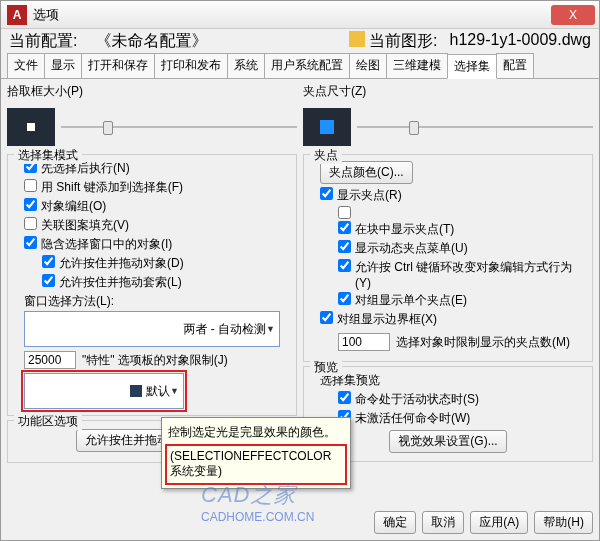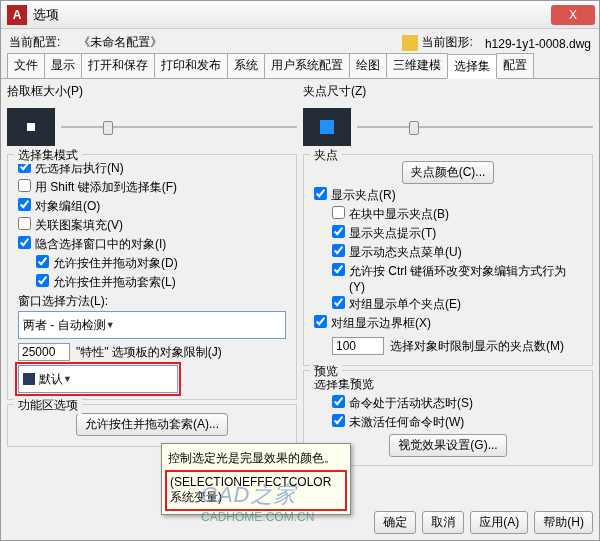--- a/index.html
+++ b/index.html
@@ -2,69 +2,69 @@
 <html><head>
 <meta charset="utf-8">
 <style>
 * { box-sizing: border-box; font-family: "Microsoft YaHei", "SimSun", sans-serif; }
 body { margin: 0; background: #ece9d8; width: 600px; height: 541px; overflow: hidden; position: relative; }
 .window { border: 1px solid #999; background: #f0f0f0; }
 .titlebar { height: 28px; background: linear-gradient(#fdfdfd,#e8e8e8); display: flex; align-items: center; border-bottom: 1px solid #ccc; }
 .titlebar .appicon { width: 20px; height: 20px; background:#b22222; color:#fff; font-size:12px; font-weight:bold; display:flex; align-items:center; justify-content:center; margin:0 6px; }
 .titlebar .title { font-size: 13px; }
 .titlebar .close { margin-left:auto; width:44px; height:20px; background:#d9534f; color:#fff; display:flex; align-items:center; justify-content:center; border-radius:3px; margin-right:4px; font-size:12px; }
-.configrow { display:flex; align-items:flex-end; padding:2px 8px; font-size:12px; height:24px; }
+.configrow { display:flex; align-items:flex-start; padding:2px 8px; font-size:16px; height:24px; }
 .configrow .spacer { flex:1; }
 .drawicon { width:16px; height:16px; background:#f0c040; margin-right:4px; }
 .tabs { display:flex; padding:0 6px; font-size:12px; border-bottom:1px solid #aaa; background:#f0f0f0; }
 .tab { padding:3px 6px; border:1px solid #aaa; border-bottom:none; margin-right:-1px; background:#f8f8f8; cursor:pointer; }
 .tab.active { background:#fff; border-bottom:1px solid #fff; position:relative; top:1px; }
 .content { display:flex; padding:4px 6px; font-size:12px; gap:6px; }
 .col { flex:1; display:flex; flex-direction:column; gap:4px; }
-.group { border:1px solid #ccc; padding:4px 10px 6px; position:relative; }
+.group { border:1px solid #ccc; padding:4px 16px 6px; position:relative; }
 .group-title { position:absolute; top:-8px; left:6px; background:#f0f0f0; padding:0 4px; font-size:12px; }
 .preview-row { display:flex; align-items:center; gap:6px; padding:4px 0; }
 .swatch { width:48px; height:38px; background:#222b36; display:flex; align-items:center; justify-content:center; }
 .swatch .dot { width:8px; height:8px; background:#fff; }
 .swatch .dot.blue { width:14px; height:14px; background:#1e90ff; }
 .slider { flex:1; height:18px; position:relative; }
 .slider .track { position:absolute; top:8px; left:0; right:0; height:2px; background:#bbb; }
 .slider .thumb { position:absolute; top:3px; width:10px; height:14px; background:#e8e8e8; border:1px solid #888; border-radius:2px; }
 .chk { display:flex; gap:4px; padding:1px 0; }
 .chk input { margin:0; width:13px; height:13px; }
 .indent { margin-left:18px; }
 .indent2 { }
 .btn { border:1px solid #999; background:linear-gradient(#fdfdfd,#e6e6e6); padding:2px 8px; border-radius:3px; font-size:12px; cursor:pointer; display:inline-block; }
-.select { border:1px solid #7a9ac7; background:#fff; padding:1px 4px; font-size:12px; display:flex; align-items:center; justify-content:flex-start; height:28px; }
+.select { border:1px solid #7a9ac7; background:#fff; padding:1px 4px; font-size:12px; display:flex; align-items:center; justify-content:flex-end; height:36px; }
 .select .arrow { font-size:9px; color:#333; }
 .hl-red { outline:2px solid #e02020; outline-offset:1px; }
 .input-num { width:52px; border:1px solid #999; background:#fff; padding:1px 3px; font-size:12px; }
 .label-plain { padding:1px 0; }
 .tooltip { position:absolute; background:#fffff0; border:1px solid #888; font-size:12px; padding:6px; box-shadow:2px 2px 4px rgba(0,0,0,0.3); }
 .watermark { position:absolute; bottom:16px; left:200px; color:#4f7bc5; font-style:italic; font-size:22px; font-weight:normal; opacity:0.55; pointer-events:none; letter-spacing:1px; }
-.watermark .sub { font-size:12px; color:#0f766e; display:block; font-style:normal; letter-spacing:0; }
+.watermark .sub { font-size:12px; color:#1d4ed8; display:block; font-style:normal; letter-spacing:0; }
 .btnrow { position:absolute; bottom:6px; right:6px; display:flex; gap:6px; }
 </style>
 </head>
 <body>
 
 <div class="window" style="width:600px;height:541px;position:relative;">
   <div class="titlebar">
     <div class="appicon">A</div>
     <div class="title">选项</div>
     <div class="close">X</div>
   </div>
 
   <div class="configrow">
     <span>当前配置:</span>
     <span style="margin-left:18px">《未命名配置》</span>
     <span class="spacer"></span>
     <span class="drawicon"></span>
     <span>当前图形:</span>
-    <span style="margin-left:12px">h129-1y1-0008.dwg</span>
+    <span style="margin-left:12px">h129-1y1-0009.dwg</span>
   </div>
 
   <div class="tabs">
     <div class="tab">文件</div>
     <div class="tab">显示</div>
     <div class="tab">打开和保存</div>
     <div class="tab">打印和发布</div>
     <div class="tab">系统</div>
     <div class="tab">用户系统配置</div>
     <div class="tab">绘图</div>
@@ -150,34 +150,33 @@
             <div class="dot blue"></div>
           </div>
         <div class="slider">
             <div class="track"></div>
             <div class="thumb" style="left:22%"></div>
           </div>
       </div>
 
       <div class="group">
         <div class="group-title">夹点</div>
-        <div style="text-align:center;padding:2px 0">
+        <div style="text-align:left;padding:2px 0">
           <span class="btn">夹点颜色(C)...</span>
         </div>
         <label class="chk">
             <input type="checkbox" checked="" style="">
             <span>显示夹点(R)</span>
           </label>
         <label class="chk indent">
             <input type="checkbox" style="">
-            <span>在块中显示夹点(B)</span>
-          </label>
-        <label class="chk indent">
-            <input type="checkbox" checked="" style="">
-            <span>显示夹点提示(T)</span>
+          </label>
+        <label class="chk indent">
+            <input type="checkbox" checked="" style="">
+            <span>在块中显示夹点(T)</span>
           </label>
         <label class="chk indent">
             <input type="checkbox" checked="" style="">
             <span>显示动态夹点菜单(U)</span>
           </label>
         <label class="chk indent">
             <input type="checkbox" checked="" style="">
             <span>允许按 Ctrl 键循环改变对象编辑方式行为(Y)</span>
           </label>
         <label class="chk indent">
@@ -205,21 +204,21 @@
             <input type="checkbox" checked="" style="">
             <span>未激活任何命令时(W)</span>
           </label>
         <div style="text-align:center;padding:2px 0">
           <span class="btn">视觉效果设置(G)...</span>
         </div>
       </div>
     </div>
   </div>
 
-  <div class="tooltip" style="left:160px; top:442px; width:190px;">
+  <div class="tooltip" style="left:160px; top:416px; width:190px;">
     <div>控制选定光是完显效果的颜色。</div>
     <div class="hl-red" style="margin-top:6px;padding:2px">(SELECTIONEFFECTCOLOR 系统变量)</div>
   </div>
 
   <div class="watermark">
     <span>CAD之家</span>
     <span class="sub">CADHOME.COM.CN</span>
   </div>
 
   <div class="btnrow">

